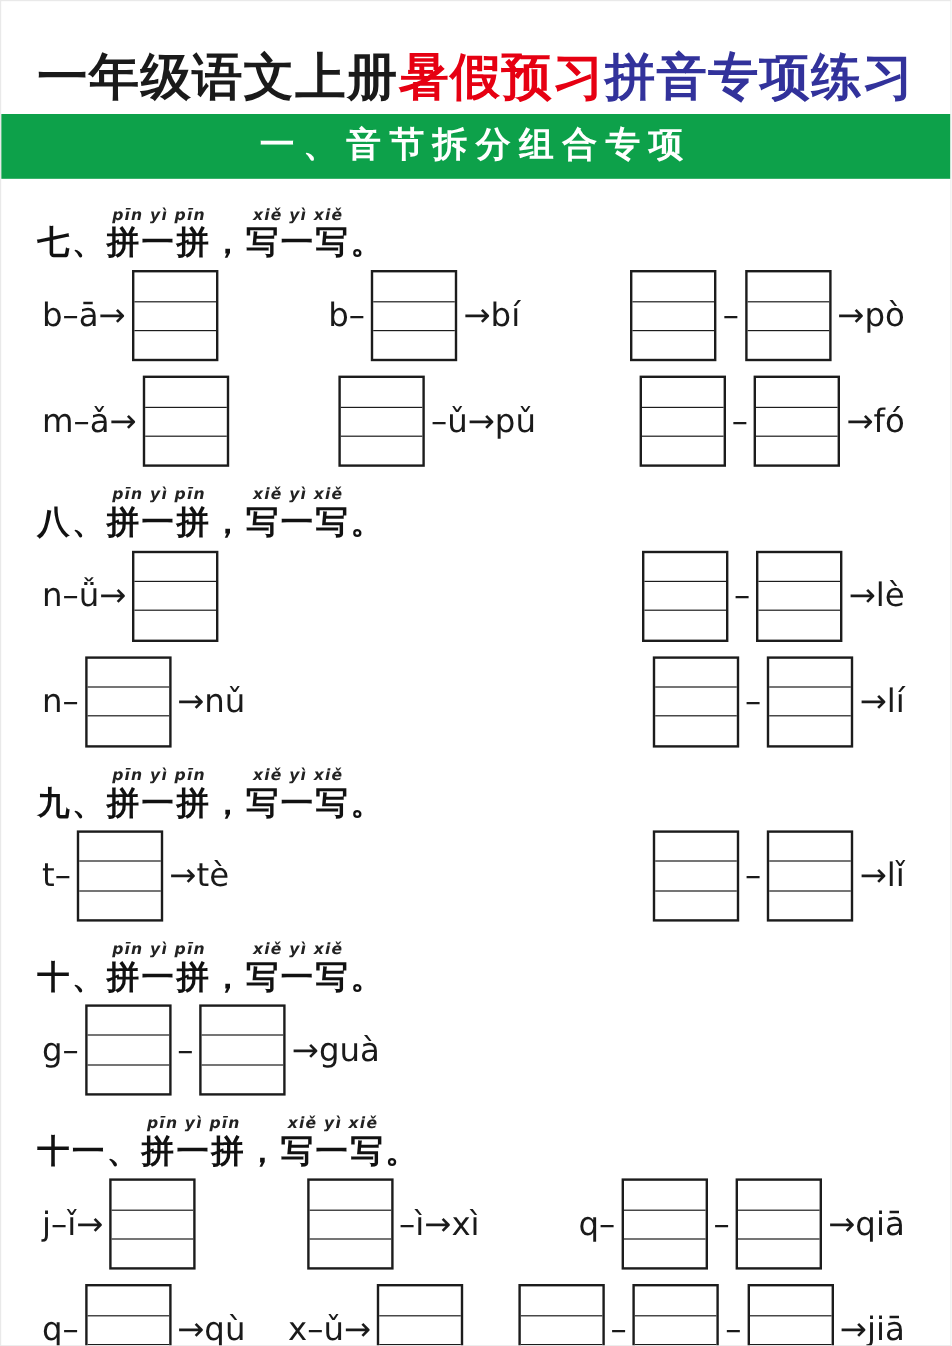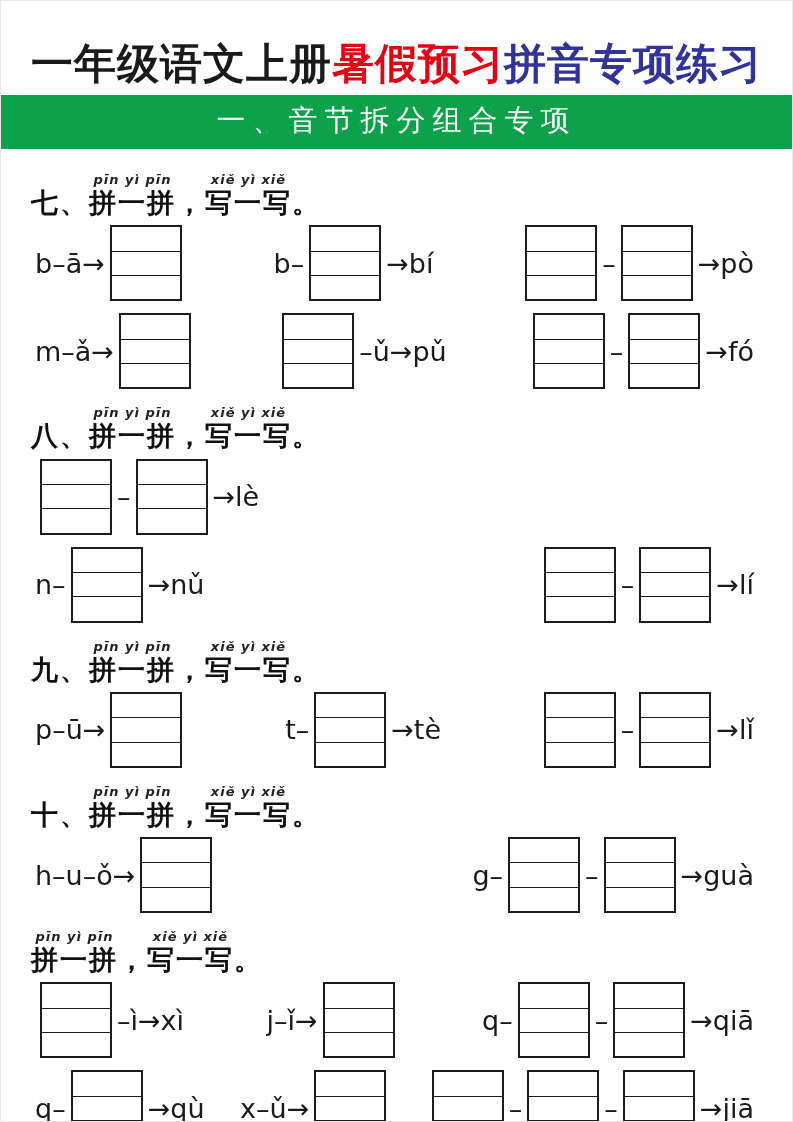--- a/index.html
+++ b/index.html
@@ -1,19 +1,19 @@
 <!DOCTYPE html>
 <html><head>
 <meta charset="utf-8">
 <style>
   html,body{margin:0;padding:0;background:#fff;}
   body{width:793px;height:1122px;font-family:"DejaVu Sans",sans-serif;}
   .page{width:793px;height:1122px;box-sizing:border-box;display:flex;flex-direction:column;overflow:hidden;background:#fff;border:1px solid #e9e9e9;}
   .title{margin:40px 8px 8px;text-align:center;font-size:42px;font-weight:900;letter-spacing:1px;font-family:Liberation Sans, sans-serif;line-height:1.1;}
-  .banner{color:#fff;text-align:center;font-size:29px;font-weight:normal;padding:6px 0 8px;letter-spacing:7px;}
+  .banner{color:#fff;text-align:center;font-size:29px;font-weight:bold;padding:6px 0 8px;letter-spacing:7px;}
   main{flex:1;padding-top:14px;}
   .ex-heading{display:flex;align-items:flex-end;margin:8px 0 2px 30px;font-weight:bold;color:#111;}
   .hpart{display:inline-flex;flex-direction:column;align-items:center;}
   .py{font-size:13px;font-style:italic;font-weight:600;letter-spacing:1px;white-space:pre;height:17px;line-height:17px;color:#222;}
   .hz{font-size:27px;line-height:1.12;letter-spacing:2px;}
   .ex-row{display:flex;justify-content:space-between;align-items:center;padding:3px 38px 5px 34px;}
   .ex-item{display:flex;align-items:center;}
   .ex-text{font-size:27px;color:#1a1a1a;white-space:pre;line-height:1;}
   .pbox{width:68px;height:72px;border:2.5px solid #1c1c1c;display:flex;flex-direction:column;margin:2px 5px;background:#fff;}
   .pbox i{flex:1;display:block;}
@@ -137,20 +137,28 @@
             <span class="py">xiě yì xiě</span>
             <span class="hz">写一写</span>
           </span>
           <span class="hpart">
             <span class="py">&nbsp;</span>
             <span class="hz">。</span>
           </span>
         </div>
         <div class="ex-row">
           <div class="ex-item">
+            <span class="ex-text">n–ǚ→</span>
+            <span class="pbox">
+              <i></i>
+              <i></i>
+              <i></i>
+            </span>
+          </div>
+          <div class="ex-item">
             <span class="pbox">
               <i></i>
               <i></i>
               <i></i>
             </span>
             <span class="ex-text">–</span>
             <span class="pbox">
               <i></i>
               <i></i>
               <i></i>
@@ -202,28 +210,20 @@
             <span class="py">xiě yì xiě</span>
             <span class="hz">写一写</span>
           </span>
           <span class="hpart">
             <span class="py">&nbsp;</span>
             <span class="hz">。</span>
           </span>
         </div>
         <div class="ex-row">
           <div class="ex-item">
-            <span class="ex-text">p–ū→</span>
-            <span class="pbox">
-              <i></i>
-              <i></i>
-              <i></i>
-            </span>
-          </div>
-          <div class="ex-item">
             <span class="ex-text">t–</span>
             <span class="pbox">
               <i></i>
               <i></i>
               <i></i>
             </span>
             <span class="ex-text">→tè</span>
           </div>
           <div class="ex-item">
             <span class="pbox">
@@ -259,81 +259,77 @@
             <span class="py">xiě yì xiě</span>
             <span class="hz">写一写</span>
           </span>
           <span class="hpart">
             <span class="py">&nbsp;</span>
             <span class="hz">。</span>
           </span>
         </div>
         <div class="ex-row">
           <div class="ex-item">
-            <span class="ex-text">h–u–ǒ→</span>
-            <span class="pbox">
-              <i></i>
-              <i></i>
-              <i></i>
-            </span>
-          </div>
-          <div class="ex-item">
             <span class="ex-text">g–</span>
             <span class="pbox">
               <i></i>
               <i></i>
               <i></i>
             </span>
             <span class="ex-text">–</span>
             <span class="pbox">
               <i></i>
               <i></i>
               <i></i>
             </span>
             <span class="ex-text">→guà</span>
           </div>
         </div>
       </section>
       <section>
         <div class="ex-heading">
           <span class="hpart">
-            <span class="py">pīn yì pīn</span>
-            <span class="hz">拼一拼</span>
-          </span>
-          <span class="hpart">
-            <span class="py">&nbsp;</span>
-            <span class="hz">，</span>
-          </span>
-          <span class="hpart">
-            <span class="py">xiě yì xiě</span>
-            <span class="hz">写一写</span>
-          </span>
-          <span class="hpart">
-            <span class="py">&nbsp;</span>
-            <span class="hz">。</span>
-          </span>
-        </div>
-        <div class="ex-row">
+            <span class="py">&nbsp;</span>
+            <span class="hz">十一、</span>
+          </span>
+          <span class="hpart">
+            <span class="py">pīn yì pīn</span>
+            <span class="hz">拼一拼</span>
+          </span>
+          <span class="hpart">
+            <span class="py">&nbsp;</span>
+            <span class="hz">，</span>
+          </span>
+          <span class="hpart">
+            <span class="py">xiě yì xiě</span>
+            <span class="hz">写一写</span>
+          </span>
+          <span class="hpart">
+            <span class="py">&nbsp;</span>
+            <span class="hz">。</span>
+          </span>
+        </div>
+        <div class="ex-row">
+          <div class="ex-item">
+            <span class="ex-text">j–ǐ→</span>
+            <span class="pbox">
+              <i></i>
+              <i></i>
+              <i></i>
+            </span>
+          </div>
           <div class="ex-item">
             <span class="pbox">
               <i></i>
               <i></i>
               <i></i>
             </span>
             <span class="ex-text">–ì→xì</span>
           </div>
           <div class="ex-item">
-            <span class="ex-text">j–ǐ→</span>
-            <span class="pbox">
-              <i></i>
-              <i></i>
-              <i></i>
-            </span>
-          </div>
-          <div class="ex-item">
             <span class="ex-text">q–</span>
             <span class="pbox">
               <i></i>
               <i></i>
               <i></i>
             </span>
             <span class="ex-text">–</span>
             <span class="pbox">
               <i></i>
               <i></i>

